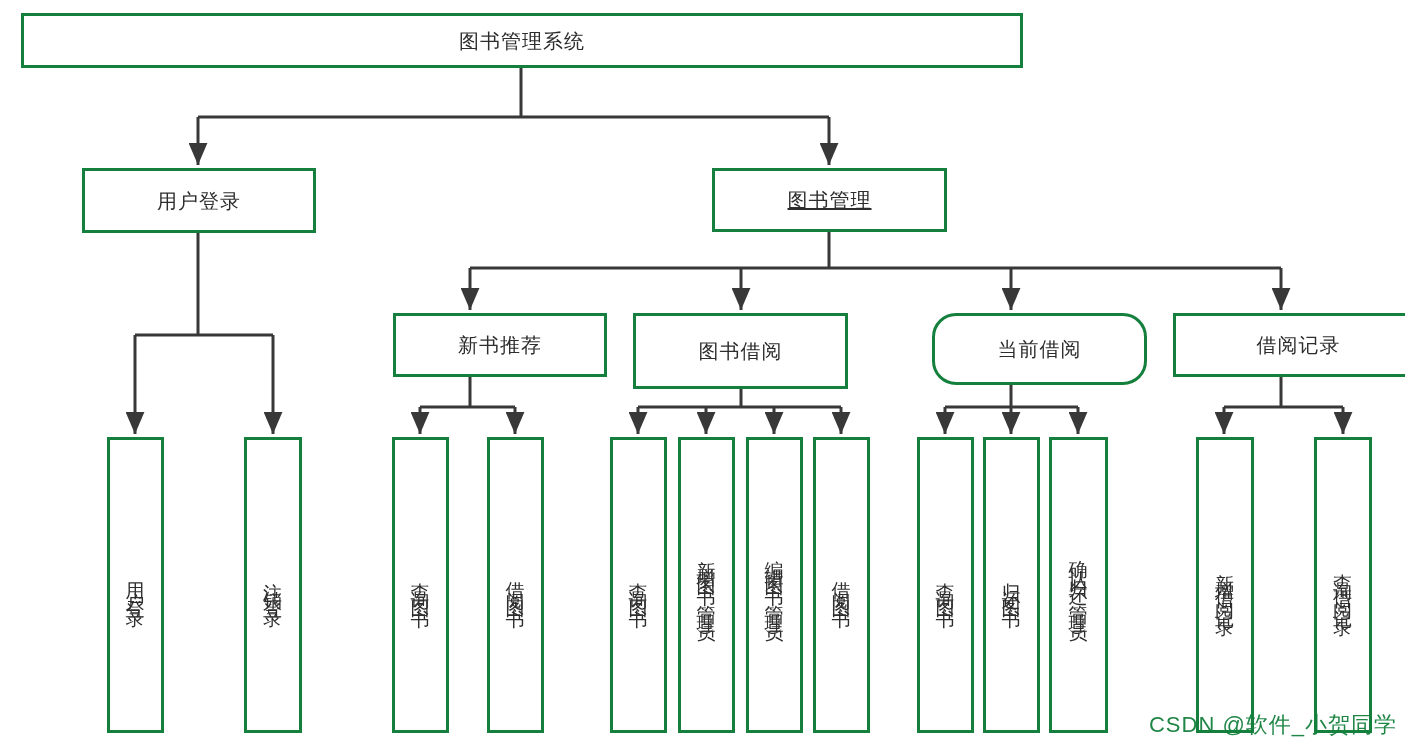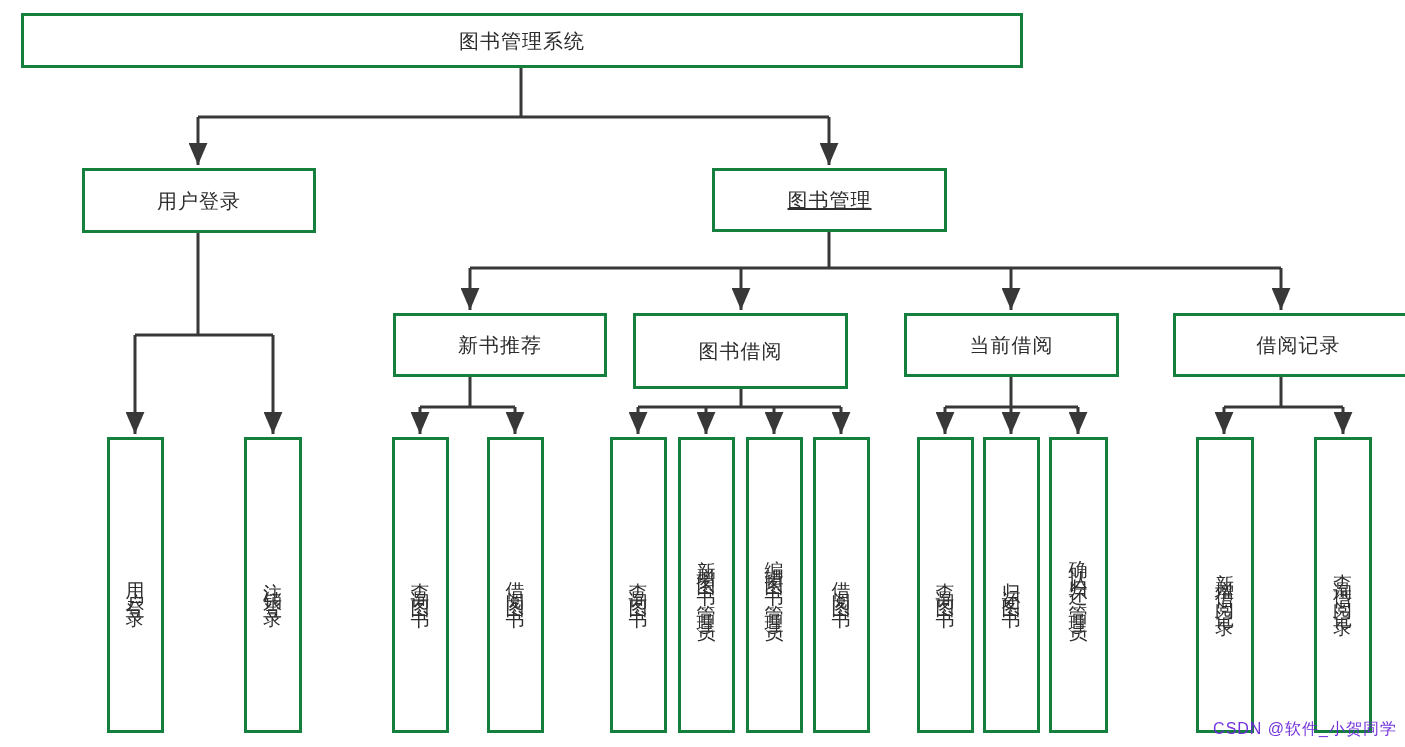--- a/index.html
+++ b/index.html
@@ -19,40 +19,40 @@
     font-size:19px;letter-spacing:9px;white-space:nowrap;
   }
   
   .n-root{left:21px;top:13px;width:1002px;height:55px;}
   
   .n-userlogin{left:82px;top:168px;width:234px;height:65px;}
   .n-bookmgmt{left:712px;top:168px;width:235px;height:64px;text-decoration:underline;}
   
   .n-newrec{left:363px;top:313px;width:214px;height:64px;margin-left:30px;}
   .n-bookborrow{left:633px;top:313px;width:215px;height:76px;}
-  .n-curborrow{left:904px;top:313px;width:215px;height:64px;}
+  .n-curborrow{left:932px;top:313px;width:215px;height:72px;border-radius:24px;}
   .n-records{left:1173px;top:313px;width:251px;height:64px;}
   
   .leaf{top:437px;height:296px;}
   .n-l-userlogin{left:107px;width:57px;}
   .n-l-logout{left:244px;width:58px;}
   .n-l-recquery{left:392px;width:57px;}
   .n-l-recborrow{left:487px;width:57px;}
   .n-l-bquery{left:610px;width:57px;}
   .n-l-badd{left:678px;width:57px;}
   .n-l-bedit{left:746px;width:57px;}
   .n-l-bborrow{left:813px;width:57px;}
   .n-l-cquery{left:917px;width:57px;}
   .n-l-creturn{left:983px;width:57px;}
   .n-l-cconfirm{left:1049px;width:59px;}
   .n-l-radd{left:1196px;width:58px;}
   .n-l-rquery{left:1314px;width:58px;}
   .watermark{
     position:absolute;right:8px;bottom:7px;
-    font-size:16px;color:#6d28d9;letter-spacing:1px;opacity:.95;
+    font-size:22px;color:#15803d;letter-spacing:1px;opacity:.95;
   }
 </style>
 </head>
 <body>
 
 <div class="stage">
 
   <svg class="wires" viewBox="0 0 1405 747" aria-hidden="true">
     <defs>
       <marker id="ah" viewBox="0 0 14 12" refX="14" refY="6" markerUnits="userSpaceOnUse" markerWidth="22" markerHeight="19" orient="auto">

